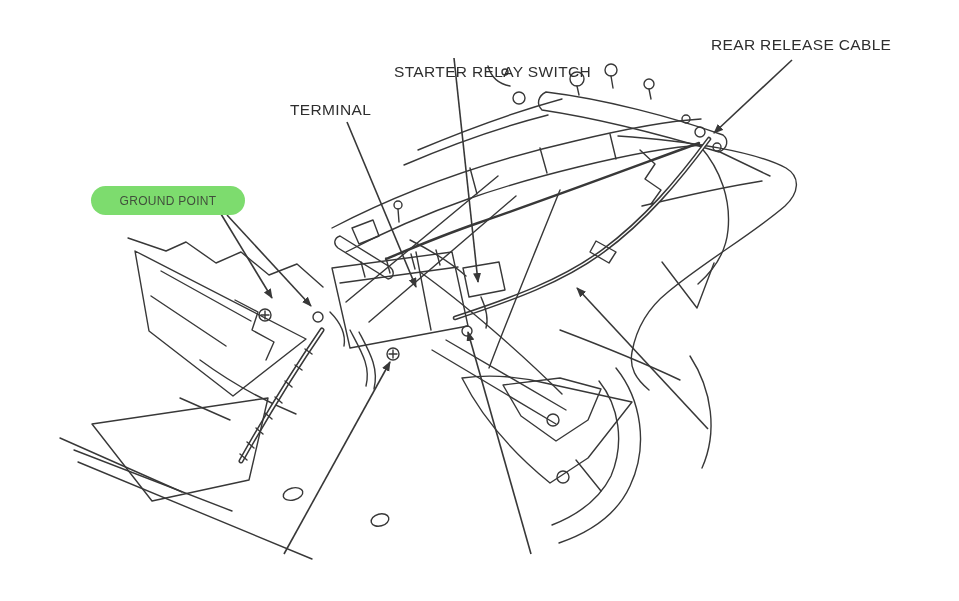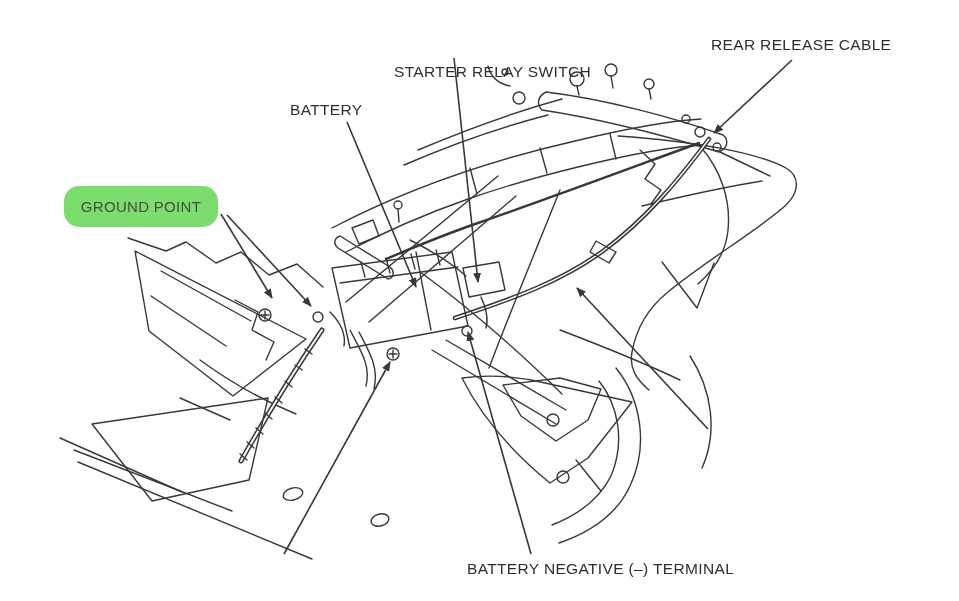--- a/index.html
+++ b/index.html
@@ -20,25 +20,25 @@
   .label{
     position:absolute;
     font-size:15.5px;
     letter-spacing:.35px;
     color:var(--text);
     white-space:nowrap;
     line-height:18px;
   }
   .pill{
     position:absolute;
-    left:64px;top:186px;width:154px;height:41px;
+    left:91px;top:186px;width:154px;height:29px;
     background:var(--highlight-green);
     border-radius:15px;
     display:flex;align-items:center;justify-content:center;
-    font-size:15px;letter-spacing:.3px;
+    font-size:12px;letter-spacing:.3px;
     color:var(--pill-text);
   }
   .lbl-starter{left:394px;top:36px;margin-top:27px;}
   .lbl-seatcable{left:711px;top:36px;}
   .lbl-battery{left:290px;top:101px;}
   .lbl-subharness{left:682px;top:432px;}
   .lbl-batpos{left:64px;top:560px;}
   .lbl-batneg{left:467px;top:560px;}
 </style>
 </head>
@@ -192,16 +192,15 @@
       <line x1="221" y1="214" x2="272" y2="298" marker-end="url(#arrow)"></line>
       <line x1="227" y1="215" x2="311" y2="306" marker-end="url(#arrow)"></line>
       <line x1="708" y1="429" x2="577" y2="288" marker-end="url(#arrow)"></line>
       <line x1="284" y1="554" x2="390" y2="362" marker-end="url(#arrow)"></line>
       <line x1="531" y1="554" x2="468" y2="332" marker-end="url(#arrow)"></line>
     </g>
   </svg>
 
   <div class="label lbl-starter">STARTER RELAY SWITCH</div>
   <div class="label lbl-seatcable">REAR RELEASE CABLE</div>
-  <div class="label lbl-battery">BATTERY</div>
+  <div class="label lbl-battery">TERMINAL</div>
   <div class="pill">GROUND POINT</div>
-  <div class="label lbl-batneg">BATTERY NEGATIVE (–) TERMINAL</div>
 </div>
 
 </body></html>

